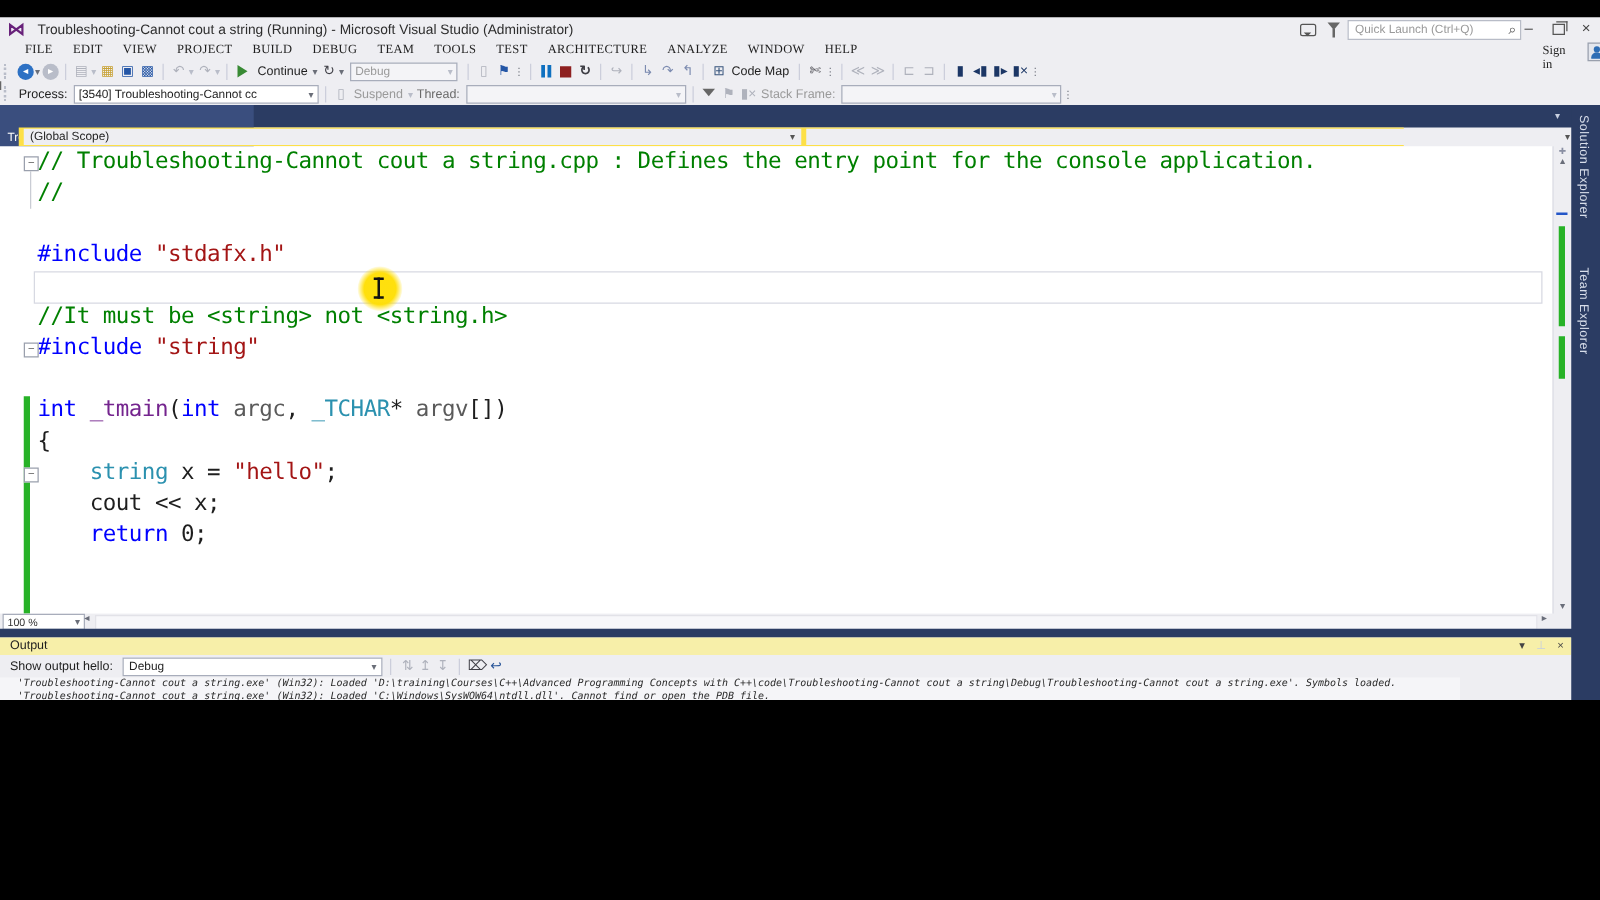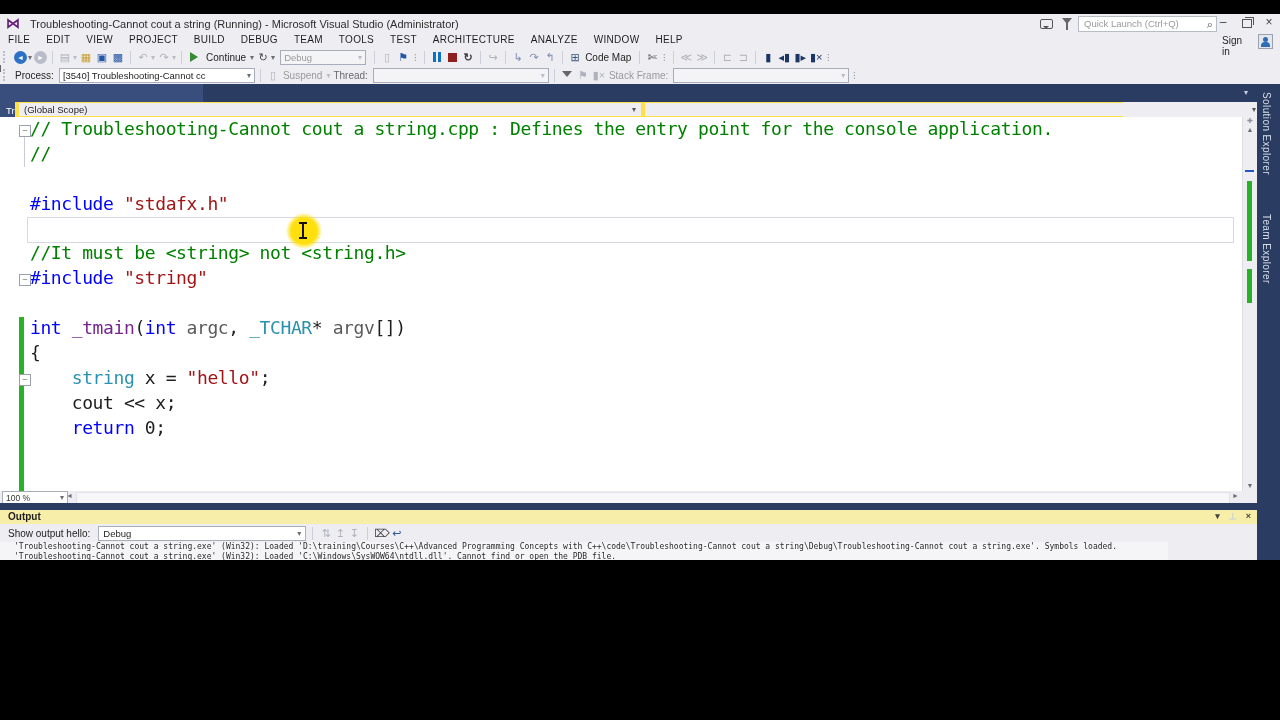--- a/index.html
+++ b/index.html
@@ -16,21 +16,21 @@
   .funnel{position:absolute;left:1062px;top:4px;width:0;height:0;border:5px solid transparent;border-top:6px solid #666;}
   .funnel::after{content:"";position:absolute;left:-1px;top:-1px;width:2px;height:7px;background:#666;}
   .quick-launch{position:absolute;left:1078px;top:2px;width:132px;height:14px;background:#fff;border:1px solid #B8BCC7;font-size:9.5px;color:#9a9a9a;line-height:14px;padding-left:5px;}
   .ql-mag{position:absolute;right:3px;top:0;color:#555;font-size:11px;}
   .winbtn{position:absolute;top:1px;width:18px;height:16px;text-align:center;font-size:12px;color:#444;line-height:15px;}
   .btn-min{left:1214px;} .btn-restore{left:1238px;} .btn-close{left:1260px;}
   .restore-glyph{display:inline-block;width:8px;height:7px;border:1px solid #555;position:relative;top:2px;}
   .restore-glyph::before{content:"";position:absolute;left:2px;top:-3px;width:8px;height:7px;border:1px solid #555;border-bottom:none;border-left:none;}
 
   
-  .menubar{position:absolute;left:0;top:20px;width:1024px;height:14px;}
+  .menubar{position:absolute;left:12px;top:20px;width:1024px;height:14px;font-family:Liberation Serif, serif;}
   .menu-items{position:absolute;left:8px;top:0;display:flex;gap:16px;font-size:10px;color:#1e1e1e;letter-spacing:.3px;}
   .menu-item{white-space:nowrap;}
   .sign-in{position:absolute;left:1222px;top:1px;font-size:10px;color:#1e1e1e;}
   .avatar{position:absolute;left:1258px;top:0;width:13px;height:13px;border:1px solid #9aa0ad;background:#E3E6ED;}
   .avatar i{position:absolute;left:3.5px;top:1.5px;width:5px;height:5px;border-radius:50%;background:#2D6DB5;}
   .avatar b{position:absolute;left:1.5px;top:7px;width:9px;height:5px;border-radius:4px 4px 0 0;background:#2D6DB5;}
 
   
   .toolbar{position:absolute;left:0;width:1280px;height:18px;display:flex;align-items:center;gap:2px;font-size:10px;}
   .tb1{top:34px;} .tb2{top:52px;}
@@ -93,26 +93,26 @@
   .editor-bottom{position:absolute;left:0;top:477px;width:1280px;height:12px;background:#EEEEF2;}
   .zoom-combo{position:absolute;left:2px;top:0;width:58px;height:11px;background:#fff;border:1px solid #A8ADBB;
               font-size:8.5px;color:#333;display:flex;align-items:center;justify-content:space-between;padding:0 3px;}
   .hs-left{position:absolute;left:66px;top:1px;font-size:7px;color:#6A6E7A;}
   .hs-track{position:absolute;left:76px;top:1px;width:1152px;height:10px;background:#F7F7FA;border:1px solid #E2E2E8;}
   .hs-right{position:absolute;left:1232px;top:1px;font-size:7px;color:#6A6E7A;}
 
   .splitter{position:absolute;left:0;top:489px;width:1280px;height:7px;background:#2B3C63;}
 
   
-  .out-header{position:absolute;left:0;top:496px;width:1257px;height:24px;background:#F7EFA9;font-size:10px;color:#1e1e1e;font-weight:bold;}
+  .out-header{position:absolute;left:0;top:496px;width:1257px;height:24px;background:#F7EFA9;font-size:10px;color:#1e1e1e;}
   .out-title{position:absolute;left:8px;top:1px;}
   .out-hdr-icons{position:absolute;right:6px;top:1px;display:flex;gap:9px;color:#444;font-size:9px;}
   .out-toolbar{position:absolute;left:0;top:510px;width:1257px;height:18px;background:#EEEEF2;display:flex;align-items:center;font-size:10px;}
   .out-combo{width:198px;height:13px;background:#fff;border:1px solid #A8ADBB;display:flex;align-items:center;justify-content:space-between;padding:0 4px;font-size:9.5px;color:#1e1e1e;margin-left:5px;}
-  .out-text{position:absolute;left:0;top:528px;width:1168px;height:18px;background:#F5F5F8;overflow:hidden;}
+  .out-text{position:absolute;left:0;top:528px;width:1168px;height:18px;background:#F5F5F8;overflow:hidden;font-style:italic;}
   .out-line{font-family:"DejaVu Sans Mono","Liberation Mono",monospace;font-size:8px;line-height:9.5px;color:#2a2a2a;white-space:pre;padding-left:14px;}
   .out-scroll{position:absolute;left:1259px;top:528px;width:13px;height:18px;background:#E4E4EA;}
   .out-scroll-up{position:absolute;left:0;top:1px;width:13px;text-align:center;font-size:7px;color:#6A6E7A;}
 
   
   .right-strip{position:absolute;left:1257px;top:70px;width:23px;height:476px;background:#2B3C63;}
   .side-tab{position:absolute;left:4px;writing-mode:vertical-rl;font-size:10px;color:#D8DEEA;letter-spacing:.4px;white-space:nowrap;}
 
   .letterbox{position:absolute;left:0;width:1280px;background:#000;}
   .lb-top{top:0;height:14px;} .lb-bottom{top:560px;height:160px;}

